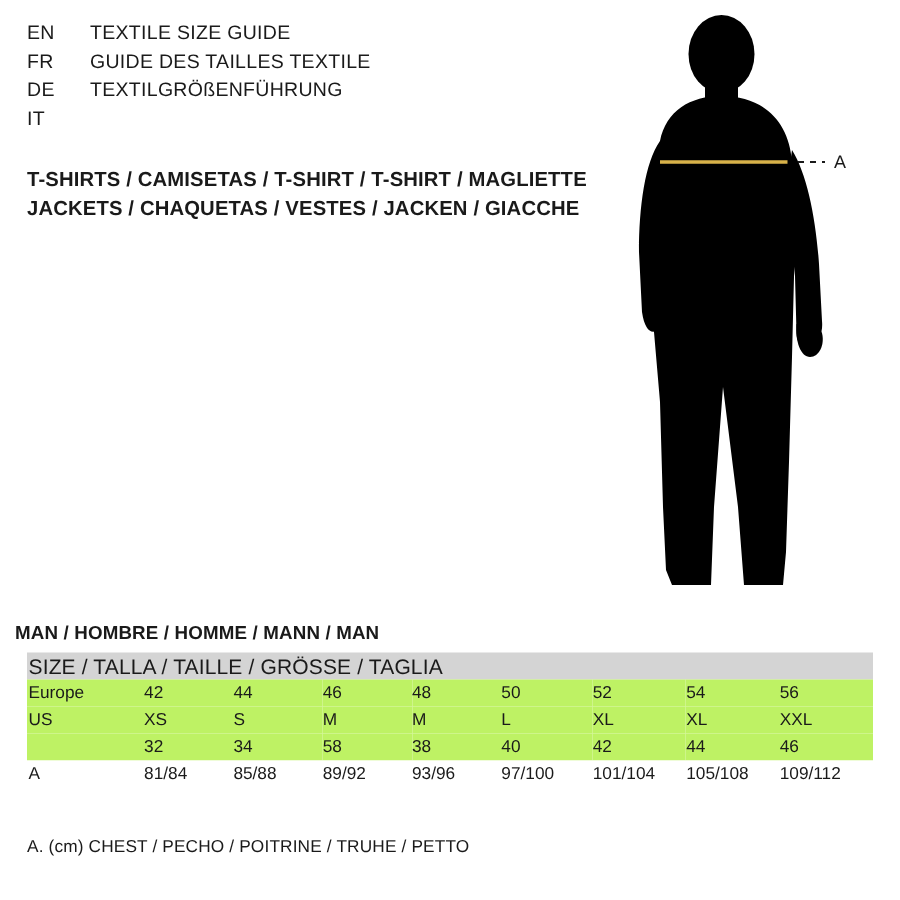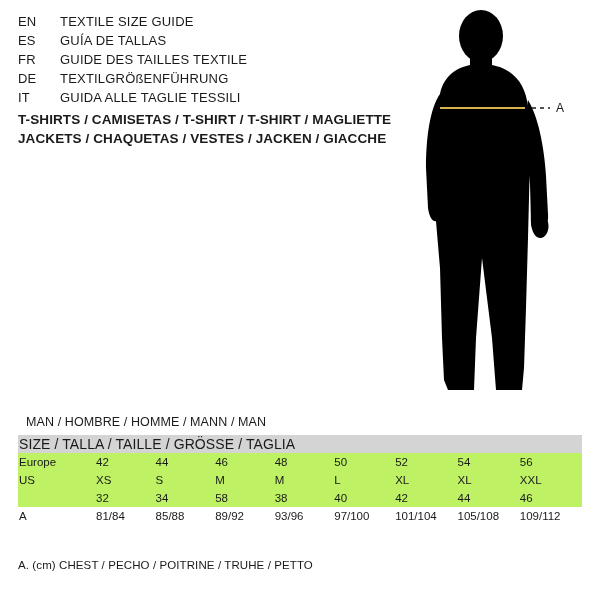--- a/index.html
+++ b/index.html
@@ -70,23 +70,23 @@
   .figure-wrap svg { display: block; }
 
   
   .bottom {
     position: absolute;
     left: 0;
     top: 415px;
     width: 600px;
   }
   .man-title {
-    margin: 0 0 6px 26px;
+    margin: 0 0 6px 10px;
     font-size: 12.5px;
-    font-weight: normal;
+    font-weight: bold;
     letter-spacing: 0.1px;
   }
   table.size-table {
     width: 564px;
     margin-left: 18px;
     border-collapse: collapse;
     font-size: 11.5px;
   }
   table.size-table th,
   table.size-table td {
@@ -128,34 +128,29 @@
 <body>
 
 <div class="page">
 
   <div class="legend">
     <div class="legend-row">
       <div class="legend-code">EN</div>
       <div class="legend-text">TEXTILE SIZE GUIDE</div>
     </div>
     <div class="legend-row">
-      <div class="legend-code">ES</div>
-      <div class="legend-text">GUÍA DE TALLAS</div>
-    </div>
-    <div class="legend-row">
       <div class="legend-code">FR</div>
       <div class="legend-text">GUIDE DES TAILLES TEXTILE</div>
     </div>
     <div class="legend-row">
       <div class="legend-code">DE</div>
       <div class="legend-text">TEXTILGRÖßENFÜHRUNG</div>
     </div>
     <div class="legend-row">
       <div class="legend-code">IT</div>
-      <div class="legend-text">GUIDA ALLE TAGLIE TESSILI</div>
     </div>
   </div>
 
   <div class="cats">
     <div class="cat-line">T-SHIRTS / CAMISETAS / T-SHIRT / T-SHIRT / MAGLIETTE</div>
     <div class="cat-line">JACKETS / CHAQUETAS / VESTES / JACKEN / GIACCHE</div>
   </div>
 
   <div class="figure-wrap">
     <svg width="200" height="400" viewBox="0 0 200 400" xmlns="http://www.w3.org/2000/svg">

